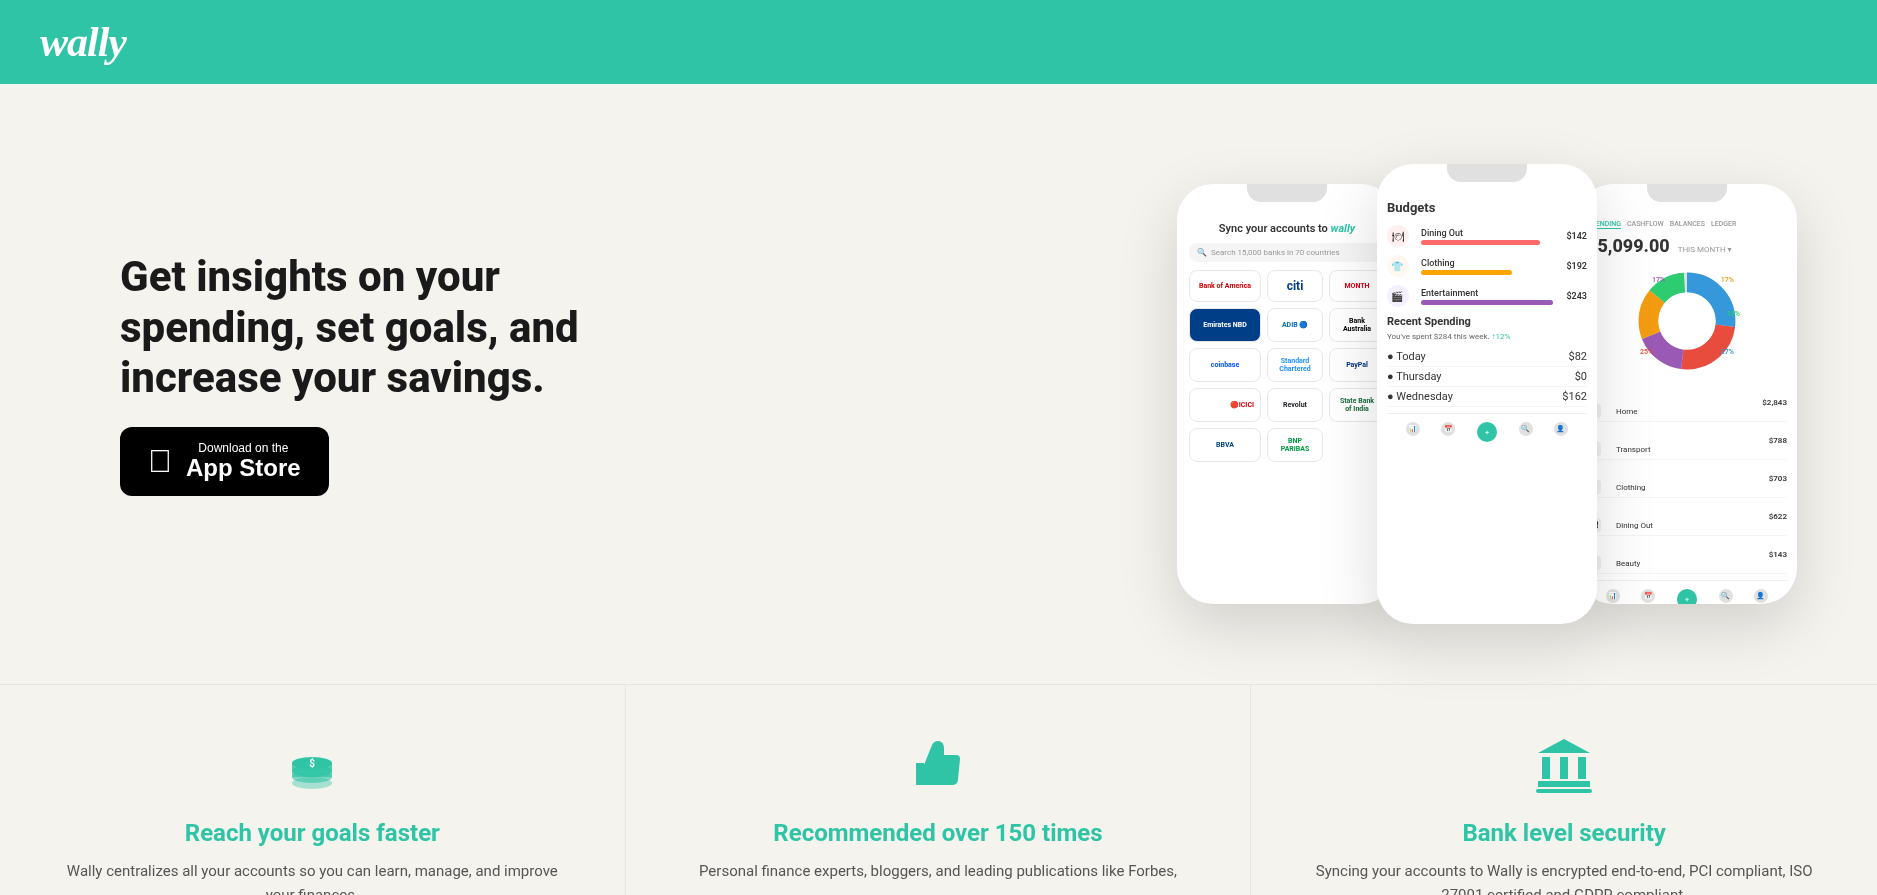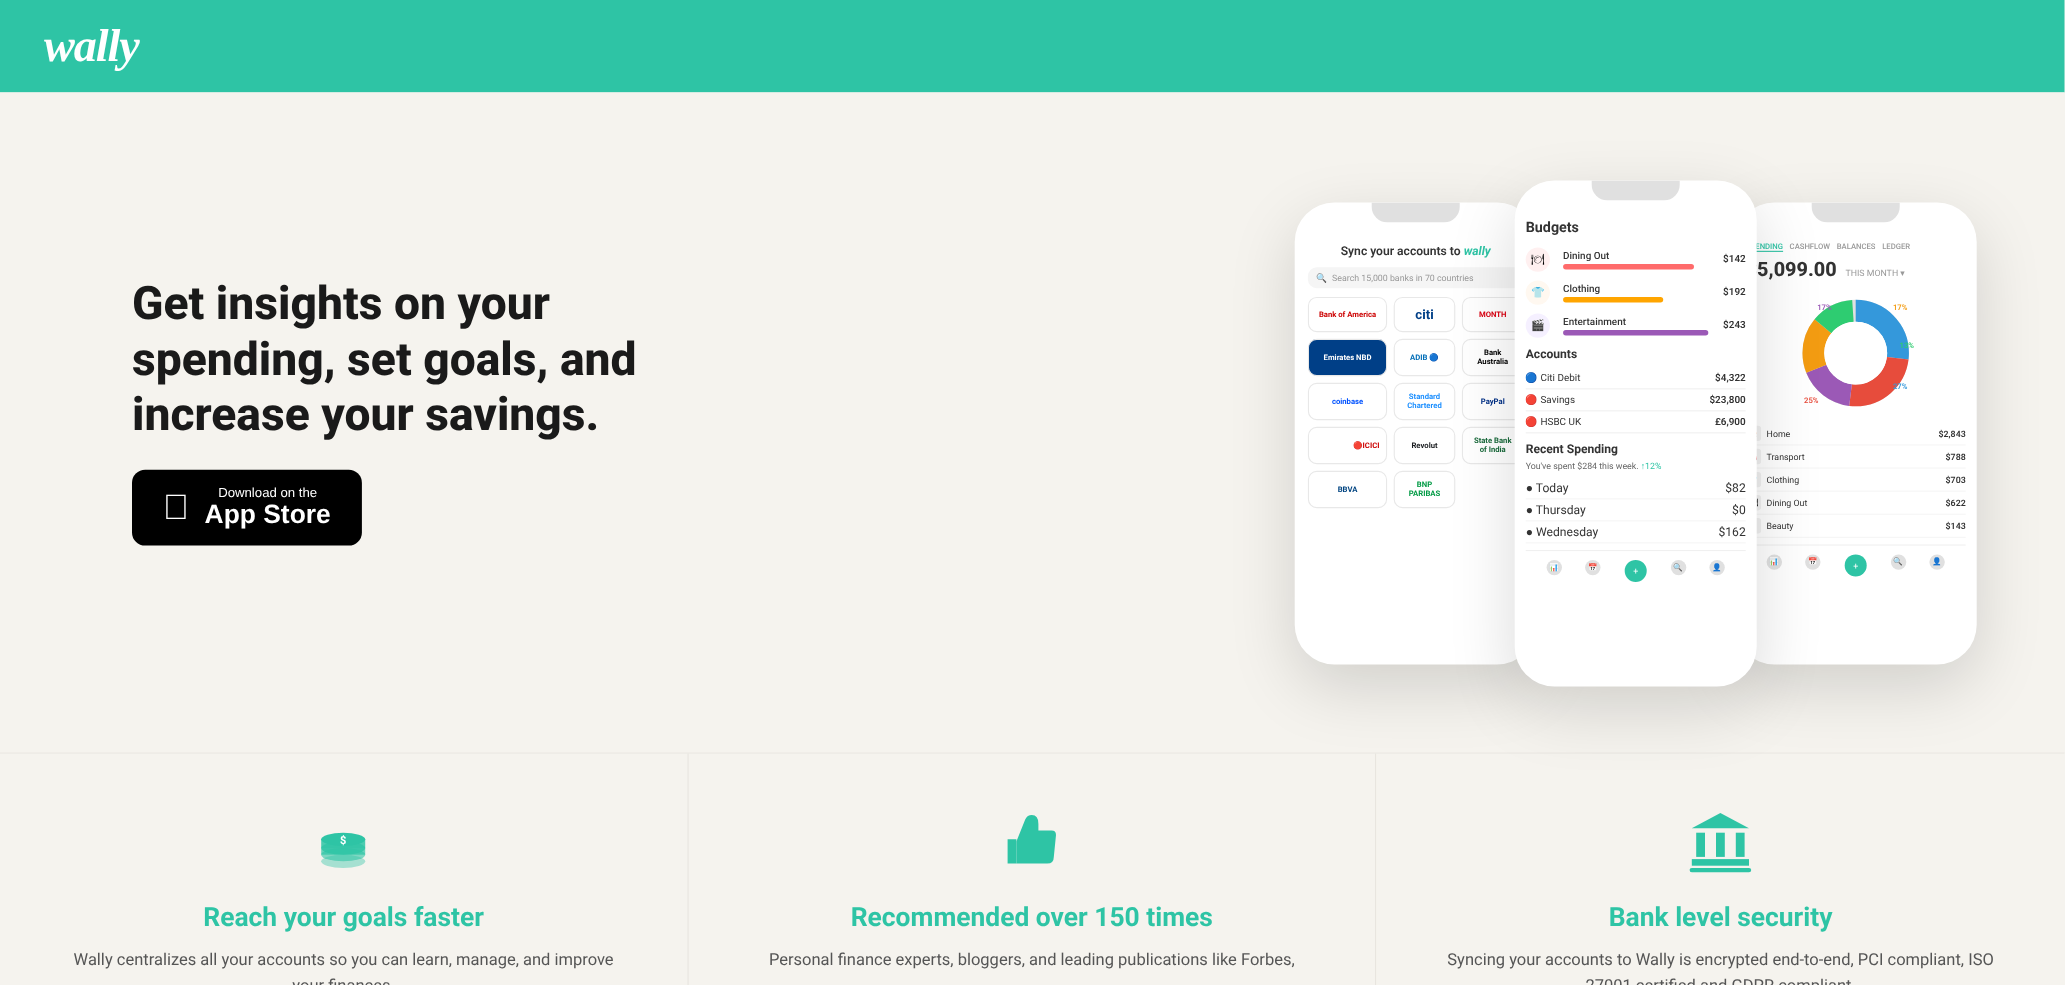--- a/index.html
+++ b/index.html
@@ -347,36 +347,36 @@
     }
 
     .donut-label {
       position: absolute;
       font-size: 7px;
       font-weight: 600;
     }
 
     .label-17a { top: 10px; left: 20px; color: #9b59b6; }
     .label-17b { top: 10px; right: 8px; color: #f39c12; }
-    .label-25 { bottom: 8px; left: 8px; color: #e74c3c; }
+    .label-25 { bottom: 20px; left: 8px; color: #e74c3c; }
     .label-27 { bottom: 20px; right: 8px; color: #3498db; }
     .label-13 { top: 40%; right: 2px; color: #2ecc71; }
 
     .analytics-list { margin-top: 6px; }
 
     .analytics-item {
       display: flex;
       justify-content: space-between;
       align-items: center;
       padding: 3px 0;
       border-bottom: 1px solid #f5f5f5;
       font-size: 8px;
     }
 
-    .analytics-item-left { display: flex; align-items: center; gap: 5px; }
+    .analytics-item-left { display: flex; align-items: center; gap: 15px; margin-top: 17px; }
     .analytics-item-icon { width: 14px; height: 14px; border-radius: 3px; background: #f0f0f0; display: flex; align-items: center; justify-content: center; font-size: 7px; }
     .analytics-item-name { color: #333; }
     .analytics-item-amount { font-weight: 600; color: #333; }
 
     
     .features {
       background: #f5f3ee;
       display: grid;
       grid-template-columns: 1fr 1fr 1fr;
       border-top: 1px solid #e8e5df;
@@ -496,35 +496,20 @@
           <div style="display:flex;align-items:center;flex:1">
             <div class="budget-icon" style="background:#f5f0ff">🎬</div>
             <div class="budget-bar-wrap">
               <div class="budget-label">Entertainment</div>
               <div class="budget-bar bar-entertainment"></div>
             </div>
           </div>
           <div class="budget-amount">$243</div>
         </div>
 
-        <div class="accounts-section">
-          <div class="accounts-title">Accounts</div>
-          <div class="account-item">
-            <span class="account-name">🔵 Citi Debit</span>
-            <span class="account-amount">$4,322</span>
-          </div>
-          <div class="account-item">
-            <span class="account-name">🔴 Savings</span>
-            <span class="account-amount">$23,800</span>
-          </div>
-          <div class="account-item">
-            <span class="account-name">🔴 HSBC UK</span>
-            <span class="account-amount">£6,900</span>
-          </div>
-        </div>
 
         <div class="recent-spending">
           <div class="recent-title">Recent Spending</div>
           <div class="spent-info">
             You've spent $284 this week. <span class="spent-highlight">↑12%</span>
           </div>
           <div class="spending-item">
             <span>● Today</span>
             <span>$82</span>
           </div>

